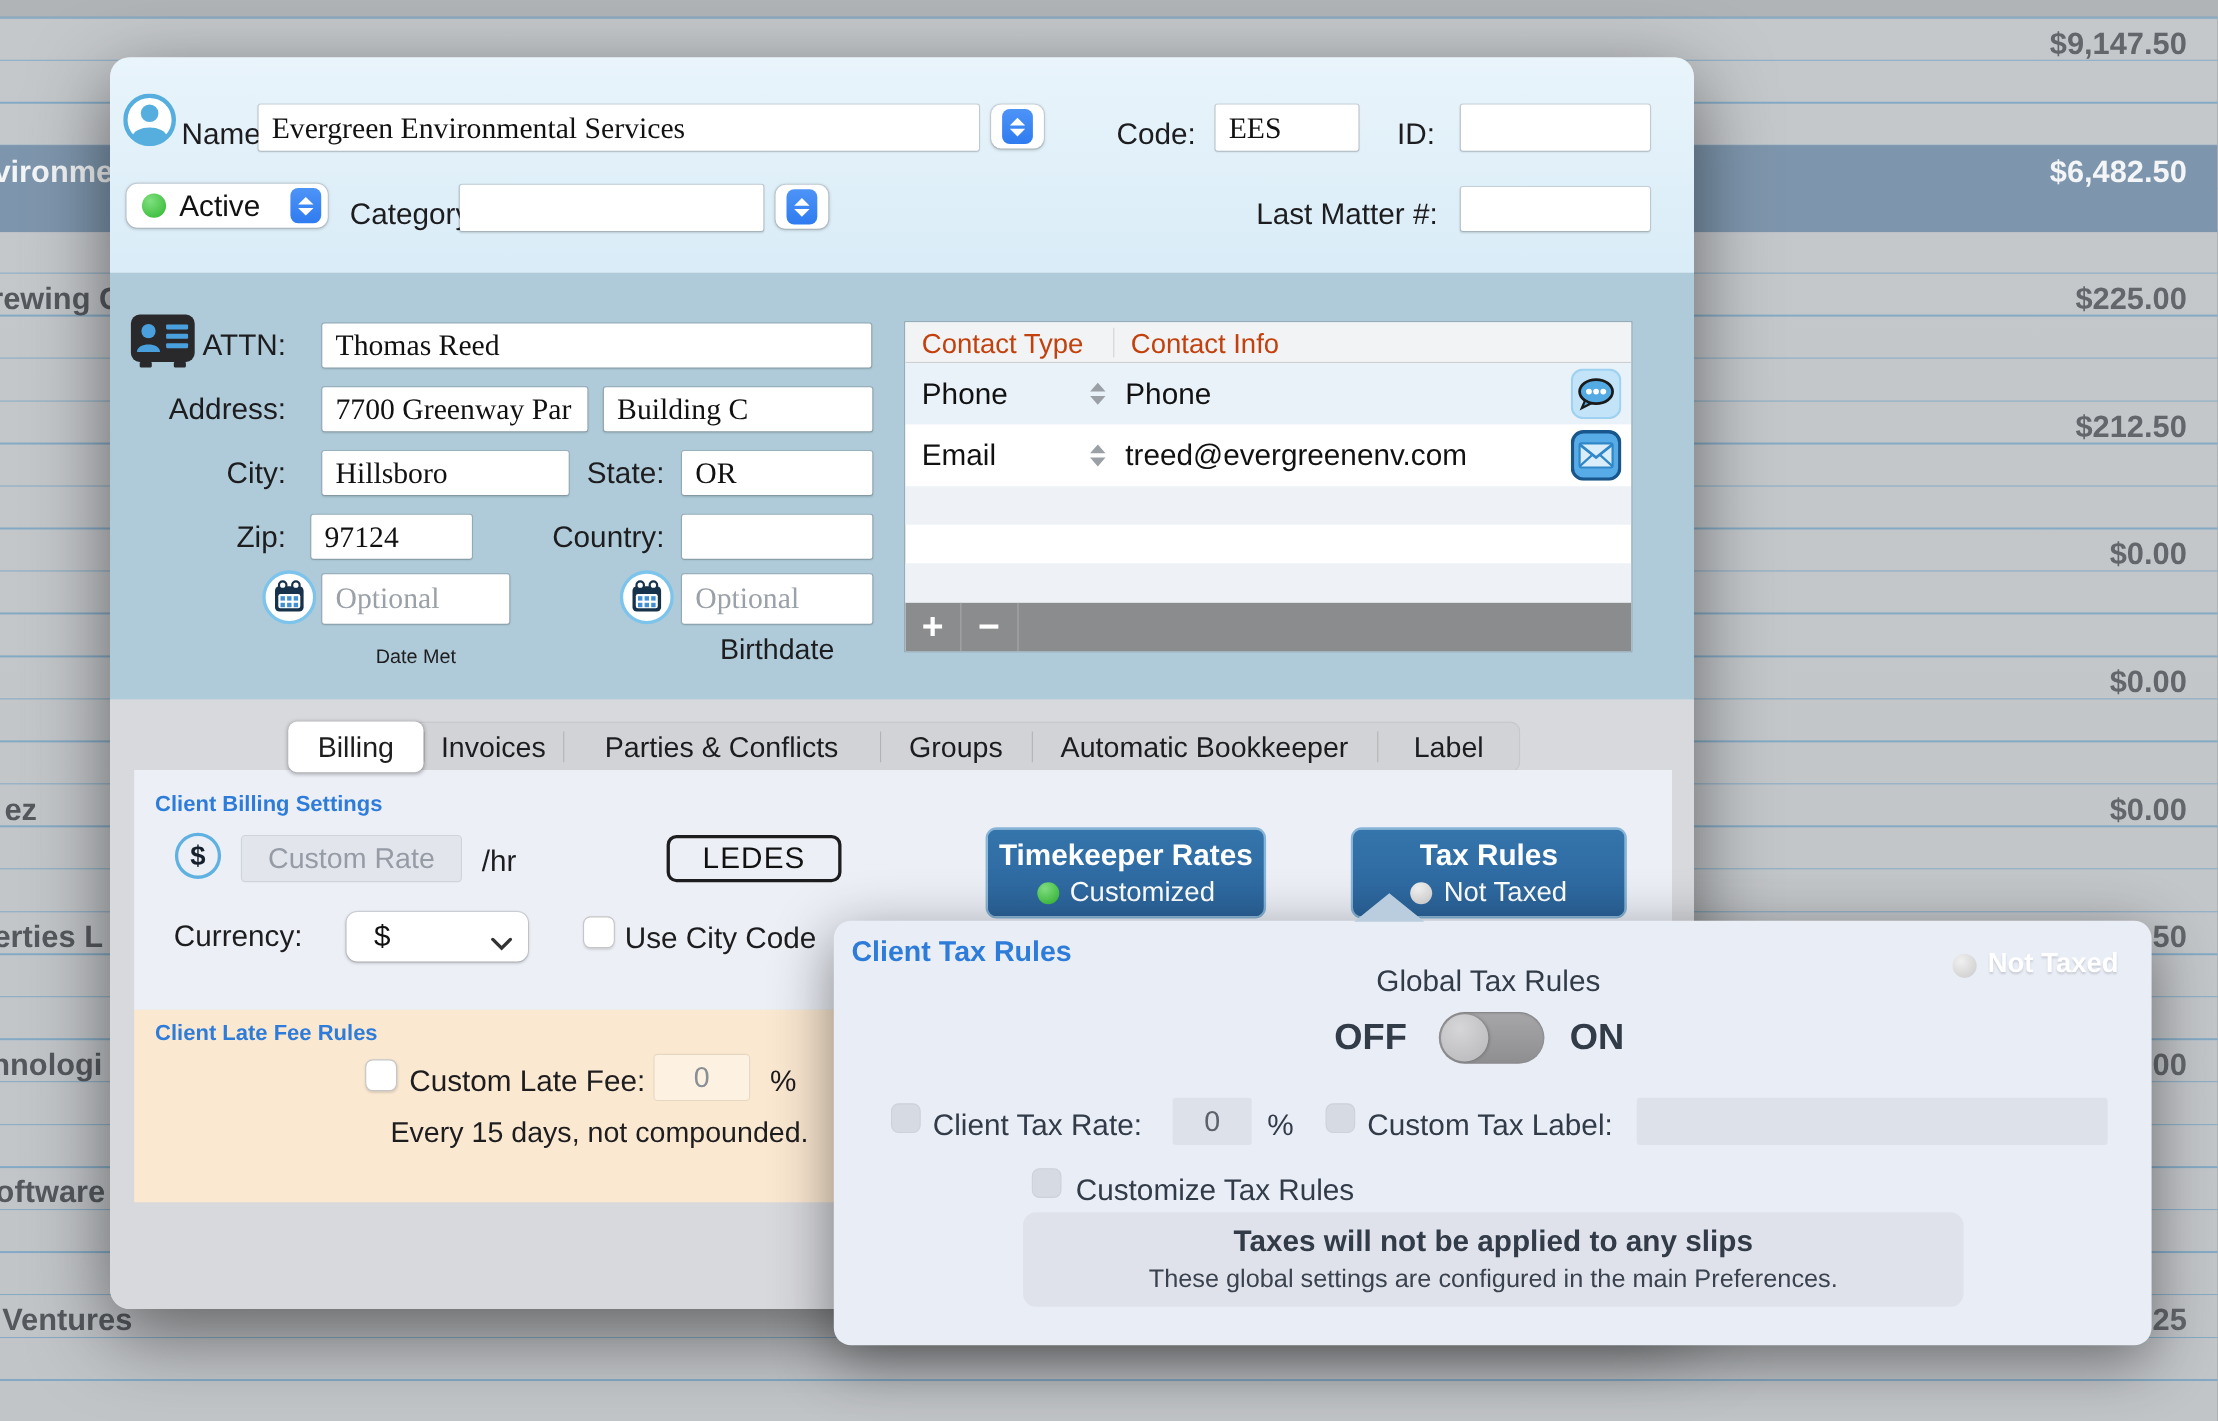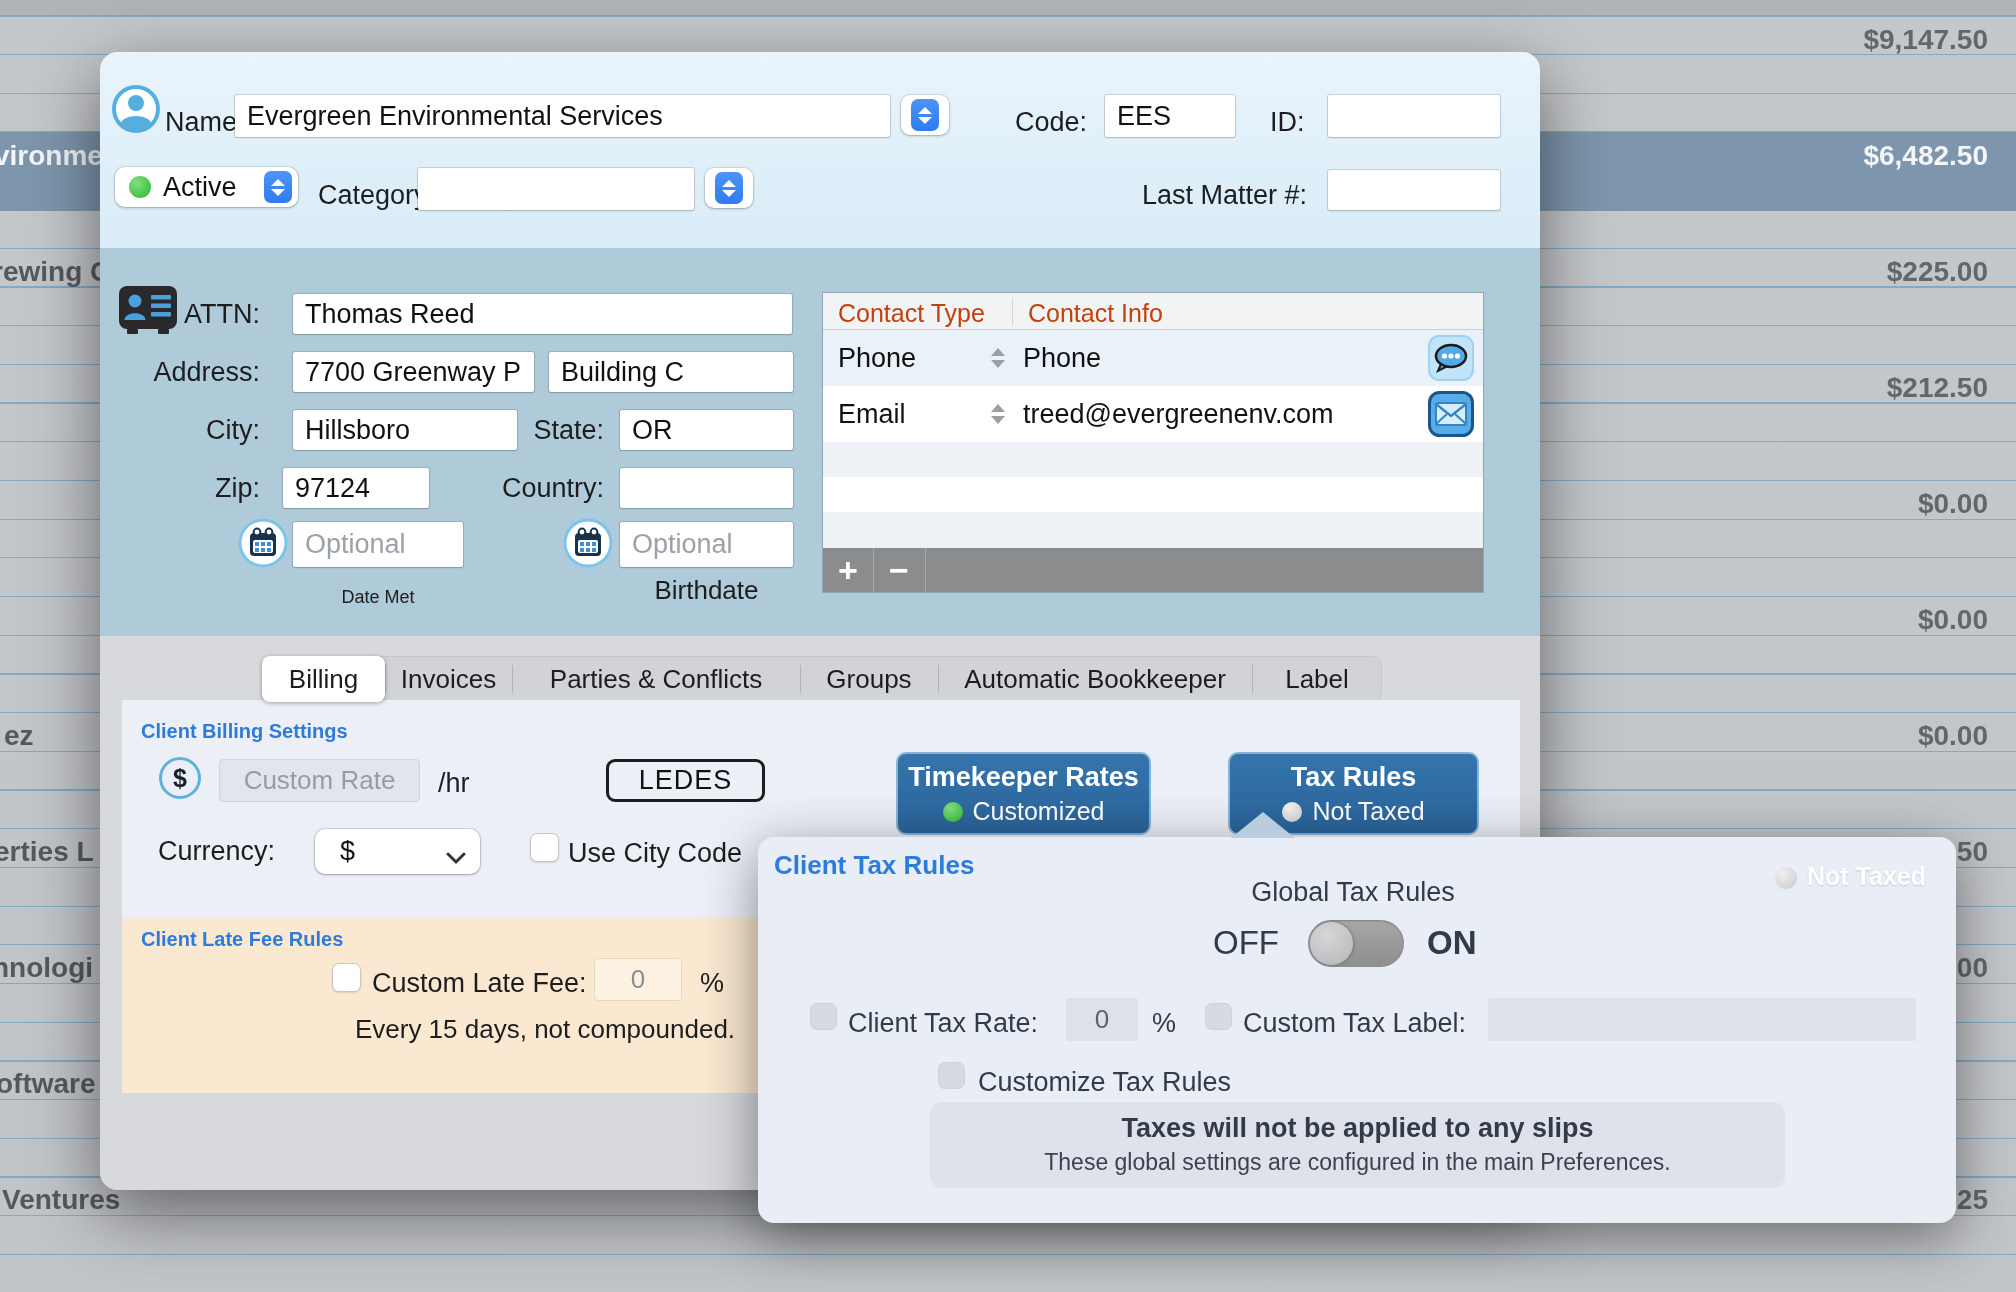--- a/index.html
+++ b/index.html
@@ -17,21 +17,21 @@
 
   
   .window{position:absolute;left:100px;top:52px;width:1440px;height:1138px;border-radius:18px;
     overflow:hidden;box-shadow:0 22px 70px rgba(0,0,0,.5);z-index:10;background:#d8d9dd;}
   .sec-top{position:absolute;left:0;top:0;width:100%;height:196px;background:linear-gradient(#e9f4fb,#d9ecf7);}
   .sec-mid{position:absolute;left:0;top:196px;width:100%;height:388px;background:#afcbd9;}
   .sec-bot{position:absolute;left:0;top:584px;width:100%;height:554px;background:#d8d9dd;}
 
   .lbl{position:absolute;font-size:27px;color:#1d1d1f;white-space:nowrap;}
   .field{position:absolute;border:0;background:#fff;border-radius:2px;font-size:27px;color:#111;
-    padding:0 12px;box-shadow:0 0 0 1px rgba(0,0,0,.12),0 1px 2px rgba(0,0,0,.15);outline:none;}
+    padding:0 12px;box-shadow:0 0 0 1px rgba(0,0,0,.12),0 1px 2px rgba(0,0,0,.15);outline:none;font-family:Liberation Serif, serif;}
   .field::placeholder{color:#9ba1a8;}
   .grayfield{position:absolute;background:#e2e5ec;border:1px solid #cfd3da;border-radius:4px;
     display:flex;align-items:center;justify-content:center;font-size:26px;color:#969ca6;}
 
   .stepbtn{position:absolute;width:48px;height:40px;background:#fff;border-radius:9px;
     box-shadow:0 0 0 1px rgba(0,0,0,.08),0 1px 3px rgba(0,0,0,.25);display:flex;align-items:center;justify-content:center;}
   .stepblue{width:28px;height:32px;background:linear-gradient(#4d94f7,#2f7bf0);border-radius:7px;
     display:flex;flex-direction:column;align-items:center;justify-content:center;gap:3px;}
   .chev{width:0;height:0;border-left:7px solid transparent;border-right:7px solid transparent;}
   .chev.up{border-bottom:7px solid #fff;}
@@ -350,21 +350,21 @@
     <span class="lbl" style="left:235px;top:962px;width:420px;text-align:center;font-size:26px;">Every 15 days, not compounded.</span>
   </div>
 
   <div class="popup">
     <span class="arrow"></span>
     <span class="bluehead" style="left:16px;top:13px;font-size:26px;">Client Tax Rules</span>
     <span class="badgeball"></span>
     <span class="badgetext">Not Taxed</span>
 
     <span class="ptext" style="left:445px;top:40px;width:300px;text-align:center;">Global Tax Rules</span>
-    <span class="ptext" style="left:455px;top:87px;font-size:33px;font-weight:400;">OFF</span>
+    <span class="ptext" style="left:455px;top:87px;font-size:33px;font-weight:700;">OFF</span>
     <span class="toggle">
         <span class="knob"></span>
       </span>
     <span class="ptext" style="left:669px;top:87px;font-size:33px;font-weight:600;">ON</span>
 
     <span class="checkbox gray" style="left:52px;top:166px;width:27px;height:27px;"></span>
     <span class="ptext" style="left:90px;top:171px;">Client Tax Rate:</span>
     <span class="pgray" style="left:308px;top:161px;width:72px;height:43px;">0</span>
     <span class="ptext" style="left:394px;top:171px;">%</span>
     <span class="checkbox gray" style="left:447px;top:166px;width:27px;height:27px;"></span>

